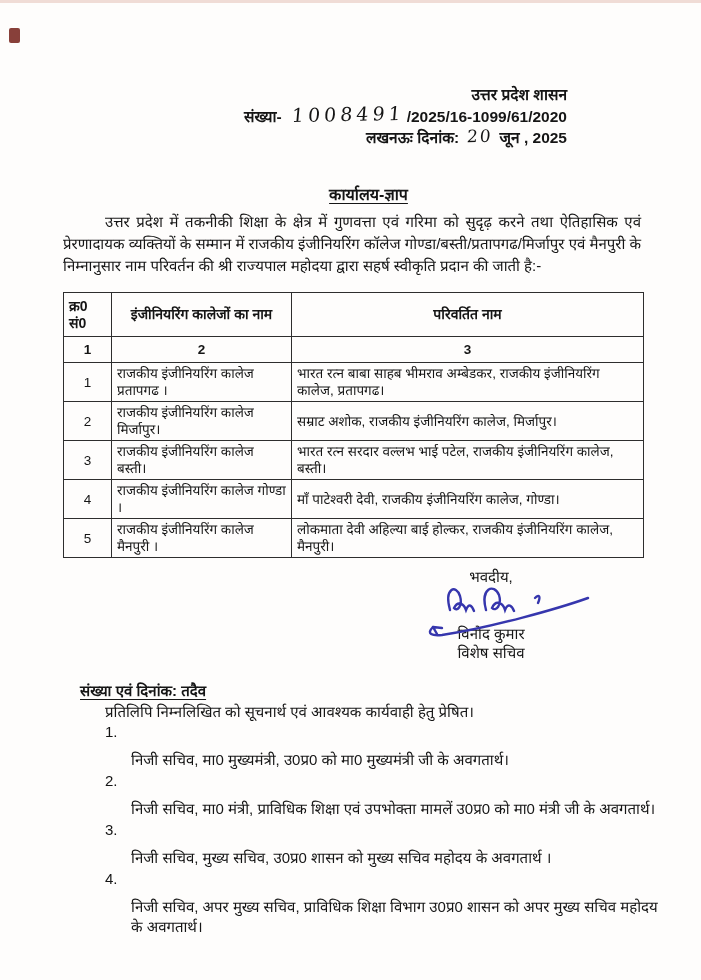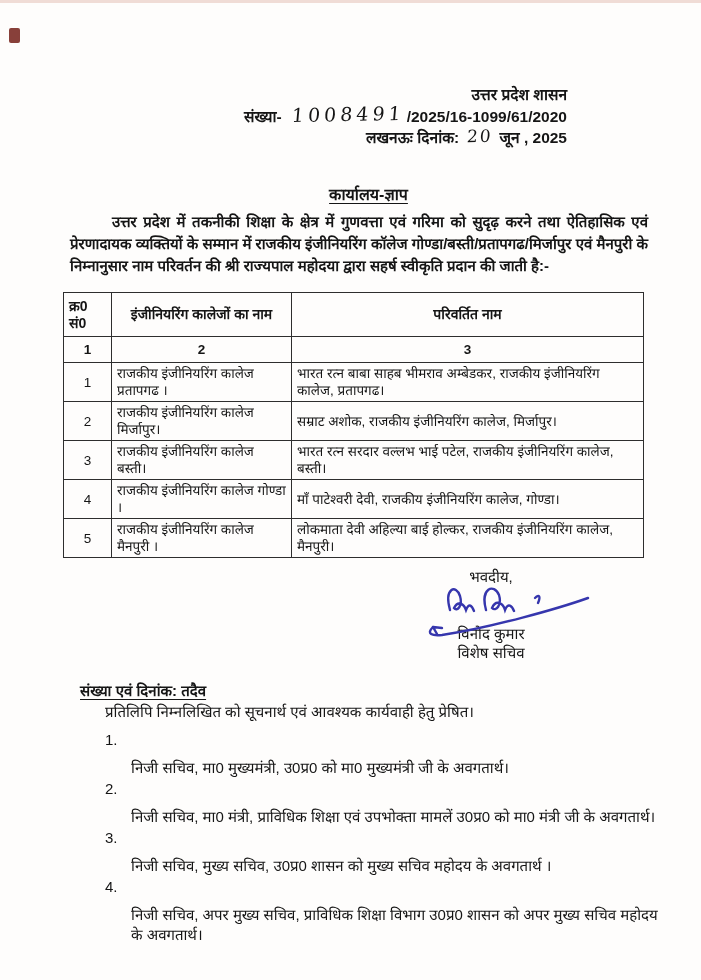--- a/index.html
+++ b/index.html
@@ -29,21 +29,21 @@
   }
   .hand.date{font-size:17px;letter-spacing:2px;padding:0 3px;}
   .office-memo{
     position:absolute;top:183px;left:0;width:701px;text-align:center;
     font-weight:bold;font-size:16px;padding-left:18px;
   }
   .office-memo span{text-decoration:underline;text-underline-offset:3px;}
   .body-para{
     position:absolute;top:211px;left:63px;width:578px;
     font-size:15px;line-height:22px;text-align:justify;
-    text-indent:42px;font-weight:700;margin-left:7px;
+    text-indent:42px;font-weight:400;
   }
   table.memo-table{
     position:absolute;top:292px;left:63px;width:580px;
     border-collapse:collapse;table-layout:fixed;
     font-size:13.5px;line-height:17px;
   }
   table.memo-table col.c1{width:48px;}
   table.memo-table col.c2{width:180px;}
   table.memo-table col.c3{width:352px;}
   table.memo-table td,table.memo-table th{
@@ -64,21 +64,21 @@
   .sig-svg{position:absolute;top:582px;left:420px;}
   .sig-name{margin-top:38px;}
   .footer{
     position:absolute;top:681px;left:80px;width:580px;
     font-size:15px;line-height:20px;font-weight:500;
   }
   .ref-heading{
     font-weight:bold;text-decoration:underline;text-underline-offset:3px;
     margin-bottom:1px;
   }
-  .copy-line{margin-left:25px;margin-bottom:8px;}
+  .copy-line{margin-left:25px;margin-bottom:0;}
   .copy-list{margin-left:25px;}
   .copy-item{display:flex;margin-bottom:1px;}
   .copy-item .num{width:26px;flex:0 0 26px;}
   .copy-item .txt{flex:1;margin-top:28px;}
 </style>
 </head>
 <body>
 
 <div class="scan-top-edge"></div>
 <div class="corner-mark" style="background:#7b2b25;"></div>

